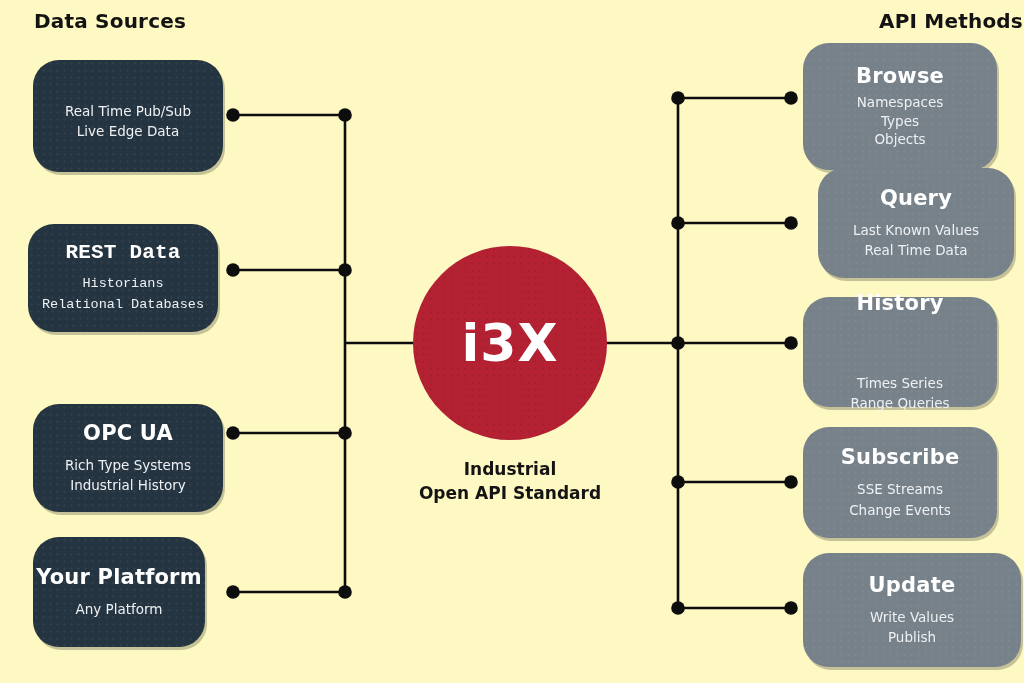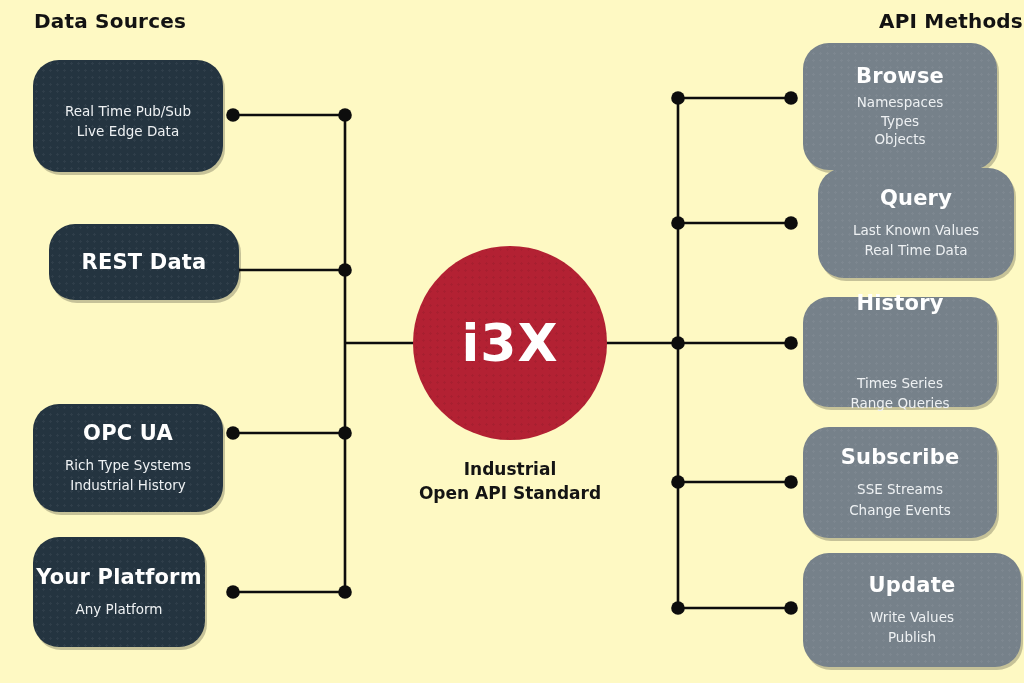--- a/index.html
+++ b/index.html
@@ -90,22 +90,26 @@
     </g>
   </svg>
 
   <div class="node dark" style="left:33px;top:60px;width:190px;height:112px;">
     <div class="node-sub">
       <span>Real Time Pub/Sub</span>
       <span>Live Edge Data</span>
     </div>
   </div>
 
-  <div class="node dark" style="left:49px;top:224px;width:190px;height:76px;">
+  <div class="node dark" style="left:28px;top:224px;width:190px;height:108px;font-family:Liberation Mono, monospace;">
     <div class="node-title">REST Data</div>
+    <div class="node-sub">
+      <span>Historians</span>
+      <span>Relational Databases</span>
+    </div>
   </div>
 
   <div class="node dark" style="left:33px;top:404px;width:190px;height:108px;">
     <div class="node-title">OPC UA</div>
     <div class="node-sub">
       <span>Rich Type Systems</span>
       <span>Industrial History</span>
     </div>
   </div>
 

